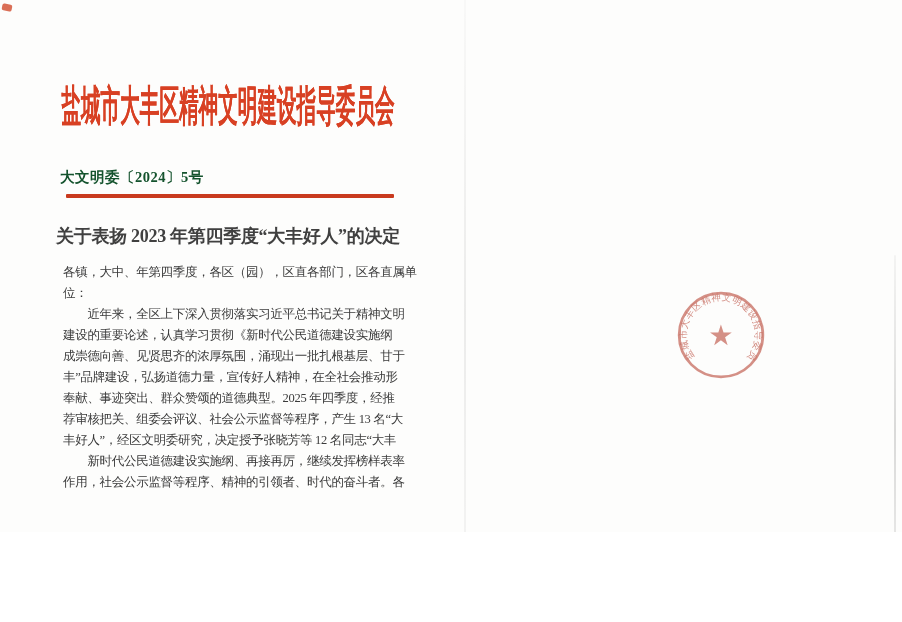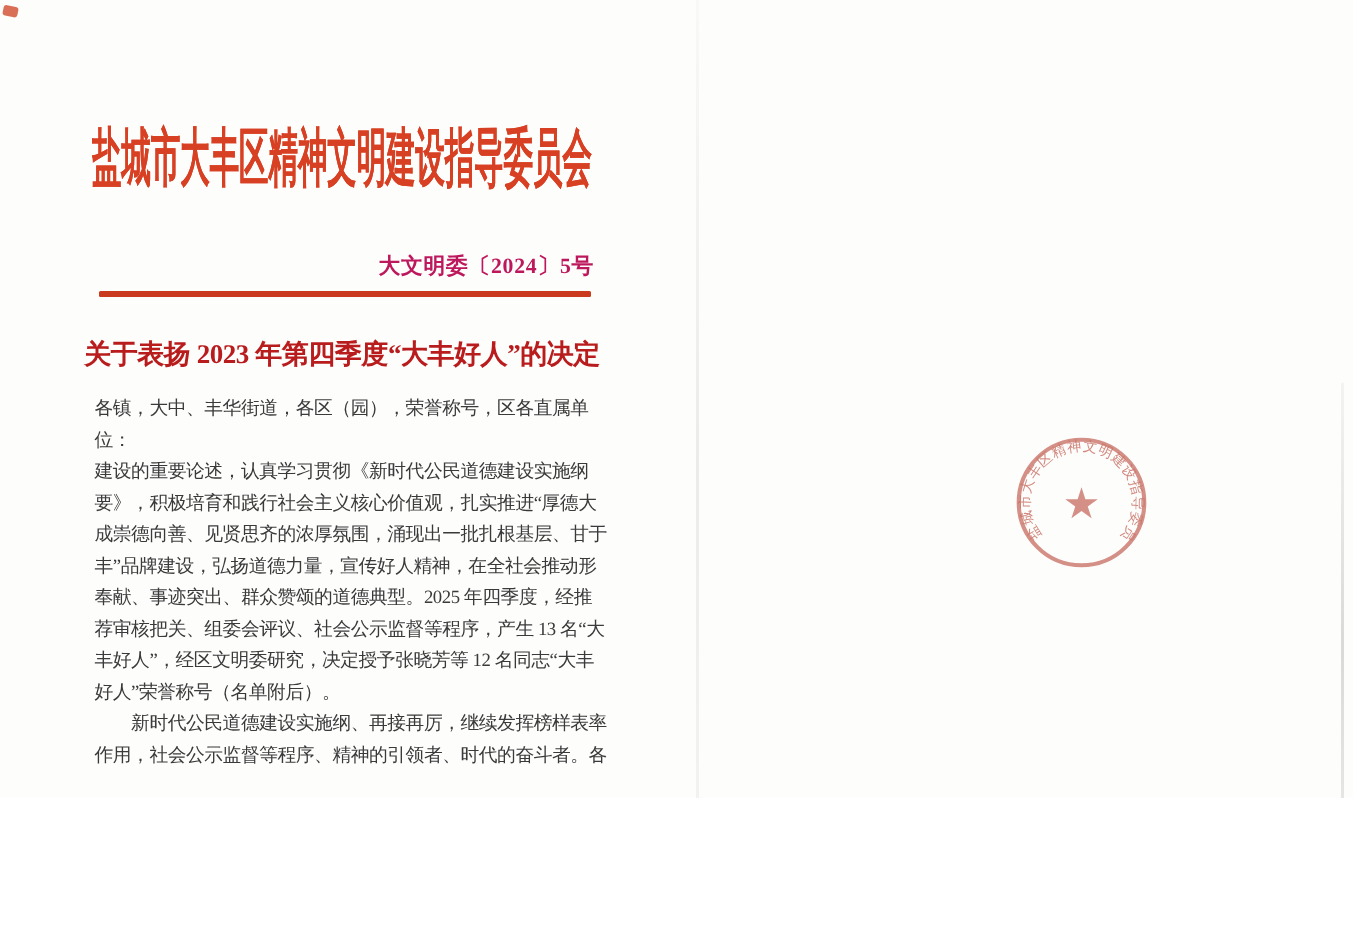--- a/index.html
+++ b/index.html
@@ -18,26 +18,26 @@
     border-radius:2px;transform:rotate(12deg);opacity:.85;}
   
   .page{position:absolute;top:0;height:622px;}
   .page1{left:0;width:464px;}
   .page2{left:464px;width:438px;}
   .issuer-wrap{position:absolute;left:55px;top:80px;width:346px;height:52px;
     display:flex;align-items:center;justify-content:center;}
   .issuer{font-size:40px;line-height:46px;font-weight:bold;color:#d84023;white-space:nowrap;
     transform:scale(0.49,1.05);transform-origin:center;letter-spacing:0px;
     text-shadow:0 0 .5px #d84023;}
-  .doc-number{position:absolute;left:60px;top:168px;width:336px;text-align:right;
-    font-size:14.5px;font-weight:bold;color:#be185d;letter-spacing:.5px;}
+  .doc-number{position:absolute;left:60px;top:168px;width:336px;text-align:left;
+    font-size:14.5px;font-weight:bold;color:#14532d;letter-spacing:.5px;}
   .red-rule{position:absolute;left:66px;top:194px;width:328px;height:3.5px;
     background:#c93a1e;border-radius:1px;}
   .doc-title{position:absolute;left:40px;top:224px;width:376px;text-align:center;
-    font-size:18px;font-weight:bold;color:#b91c1c;letter-spacing:-.3px;white-space:nowrap;}
+    font-size:18px;font-weight:bold;color:#404040;letter-spacing:-.3px;white-space:nowrap;}
   .body-block{position:absolute;font-size:12.5px;letter-spacing:-.3px;color:#3a3a3a;}
   .body-block .tline{height:21px;line-height:21px;white-space:nowrap;}
   .p1-body{left:63px;top:262px;width:333px;}
   .pageno{position:absolute;font-size:12.5px;color:#4a4a4a;letter-spacing:1px;white-space:nowrap;}
   .pageno-1{left:398px;top:545px;width:58px;text-align:right;}
   
   .seal{position:absolute;left:676px;top:290px;width:90px;height:90px;
     mix-blend-mode:multiply;opacity:.82;filter:blur(.3px);}
 </style>
 </head>
@@ -46,30 +46,29 @@
 <div class="canvas">
 
   <div class="page page1">
     <div class="issuer-wrap">
       <div class="issuer">盐城市大丰区精神文明建设指导委员会</div>
     </div>
     <div class="doc-number">大文明委〔2024〕5号</div>
     <div class="red-rule"></div>
     <div class="doc-title">关于表扬 2023 年第四季度“大丰好人”的决定</div>
     <div class="body-block p1-body">
-        <div class="tline">各镇，大中、丰华街道，各区（园），荣誉称号，区各直属单</div>
+        <div class="tline">各镇，大中、年第四季度，各区（园），区直各部门，区各直属单</div>
         <div class="tline">位：</div>
+        <div class="tline">　　近年来，全区上下深入贯彻落实习近平总书记关于精神文明</div>
         <div class="tline">建设的重要论述，认真学习贯彻《新时代公民道德建设实施纲</div>
-        <div class="tline">要》，积极培育和践行社会主义核心价值观，扎实推进“厚德大</div>
         <div class="tline">成崇德向善、见贤思齐的浓厚氛围，涌现出一批扎根基层、甘于</div>
         <div class="tline">丰”品牌建设，弘扬道德力量，宣传好人精神，在全社会推动形</div>
         <div class="tline">奉献、事迹突出、群众赞颂的道德典型。2025 年四季度，经推</div>
         <div class="tline">荐审核把关、组委会评议、社会公示监督等程序，产生 13 名“大</div>
         <div class="tline">丰好人”，经区文明委研究，决定授予张晓芳等 12 名同志“大丰</div>
-        <div class="tline">好人”荣誉称号（名单附后）。</div>
         <div class="tline">　　新时代公民道德建设实施纲、再接再厉，继续发挥榜样表率</div>
         <div class="tline">作用，社会公示监督等程序、精神的引领者、时代的奋斗者。各</div>
       </div>
     <div class="pageno pageno-1">— 1 —</div>
   </div>
 
   <div class="page page2">
     
     
     

